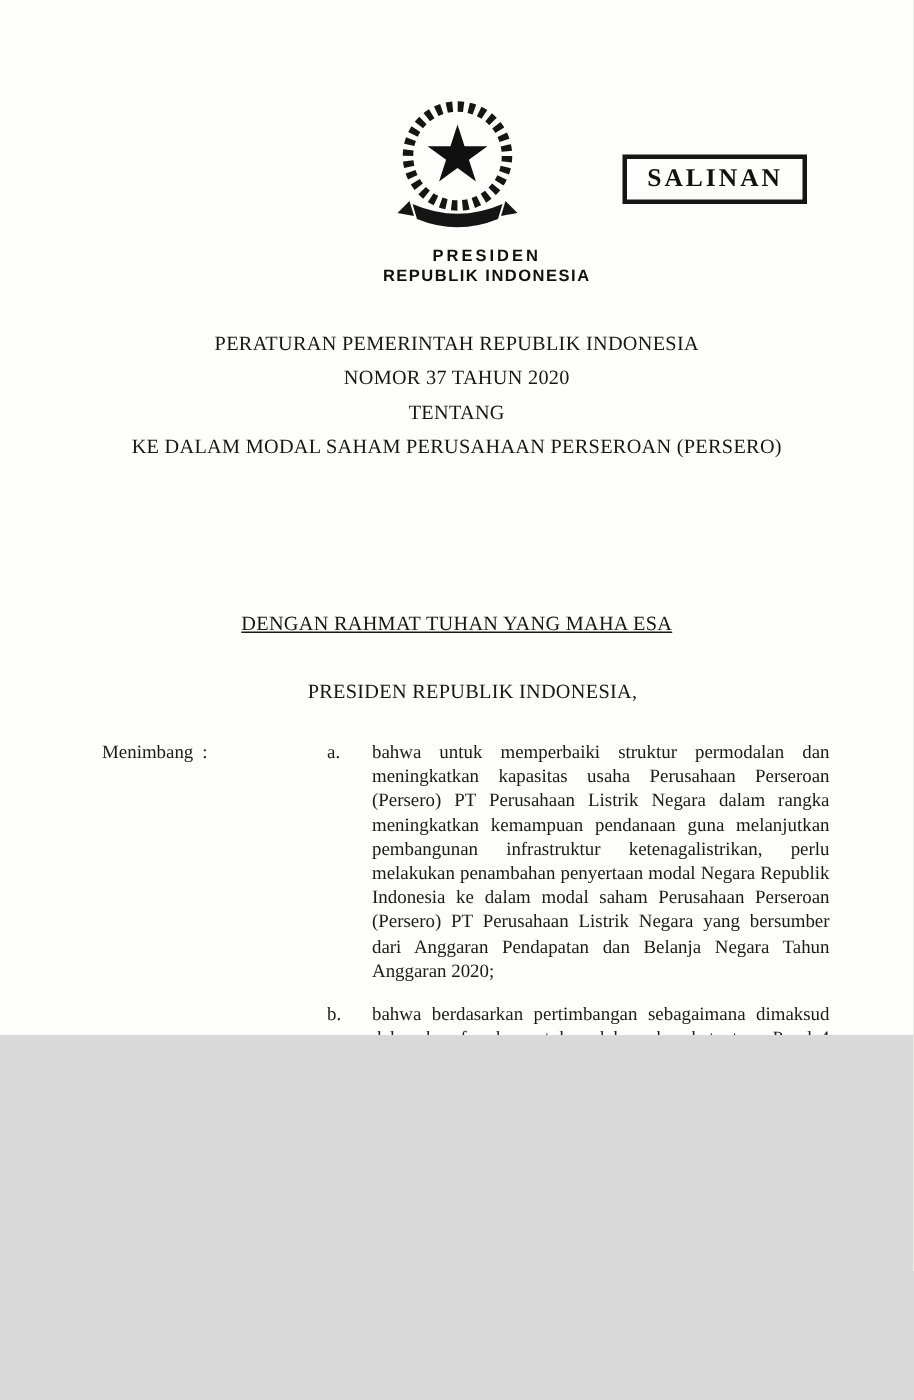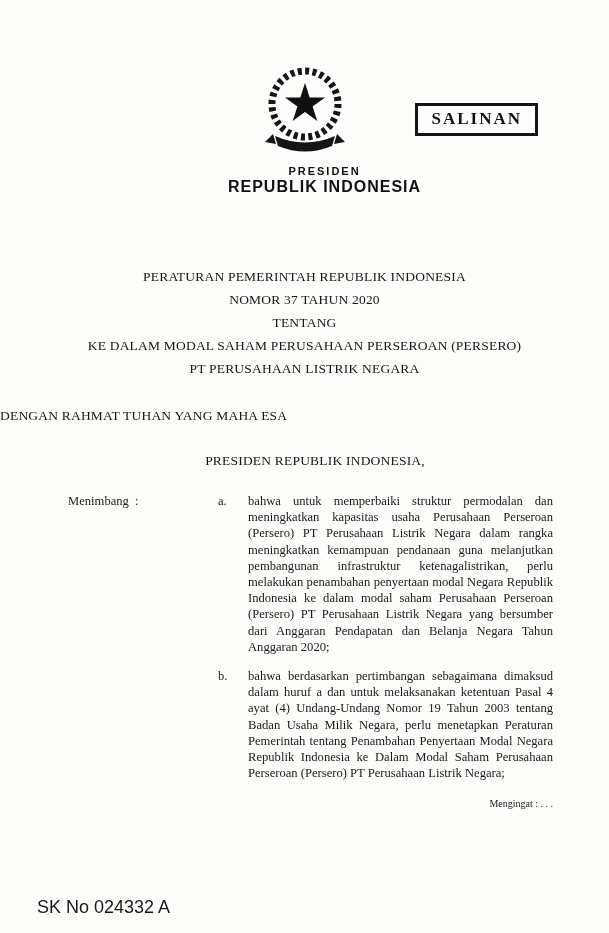--- a/index.html
+++ b/index.html
@@ -4,21 +4,21 @@
 <style>
   * { margin: 0; padding: 0; box-sizing: border-box; }
   html, body { background: #d9d9d9; }
   body {
     font-family: "Liberation Serif", serif;
     -webkit-font-smoothing: antialiased;
   }
   .page {
     position: relative;
     width: 609px;
-    height: 933px;
+    height: 690px;
     margin: 0 auto;
     background: #fdfdfb;
     color: #1d1d1d;
     overflow: hidden;
   }
 
   
   .stamp {
     position: absolute;
     top: 103px;
@@ -49,44 +49,44 @@
     position: absolute;
     top: 165px;
     left: 0; right: 0;
     text-align: center;
     font-family: "Liberation Sans", sans-serif;
     font-weight: bold;
     color: #101010;
     padding-left: 40px;
   }
   .letterhead .lh1 { font-size: 11px; letter-spacing: 2px; }
-  .letterhead .lh2 { font-size: 16px; letter-spacing: 1px; margin-top: 1px; }
+  .letterhead .lh2 { font-size: 11px; letter-spacing: 1px; margin-top: 1px; }
 
   
   .title-block {
     position: absolute;
     top: 217px;
     left: 40px;
     right: 40px;
     text-align: center;
     font-size: 13.5px;
     line-height: 23px;
     color: #161616;
     letter-spacing: 0.2px;
-    margin-top: 48px;
   }
 
   .grace {
     position: absolute;
     top: 408px;
     left: 0; right: 0;
-    text-align: left;
+    text-align: center;
     font-size: 13.5px;
     letter-spacing: 0.2px;
     color: #161616;
+    text-decoration: underline;
   }
   .authority {
     position: absolute;
     top: 453px;
     left: 0; right: 0;
     text-align: center;
     font-size: 13.5px;
     letter-spacing: 0.2px;
     color: #161616;
     margin-left: 21px;
@@ -160,21 +160,20 @@
   <div class="letterhead">
     <div class="lh1">PRESIDEN</div>
     <div class="lh2">REPUBLIK INDONESIA</div>
   </div>
 
   <div class="title-block">
     <div>PERATURAN PEMERINTAH REPUBLIK INDONESIA</div>
     <div>NOMOR 37 TAHUN 2020</div>
     <div>TENTANG</div>
     <div>KE DALAM MODAL SAHAM PERUSAHAAN PERSEROAN (PERSERO)</div>
-    <div>PT PERUSAHAAN LISTRIK NEGARA</div>
   </div>
 
   <div class="grace">DENGAN RAHMAT TUHAN YANG MAHA ESA</div>
   <div class="authority">PRESIDEN REPUBLIK INDONESIA,</div>
 
   <div class="body-block">
 
     <div class="crow">
       <div class="clabel">
         <span>Menimbang</span><span class="colon">:</span>

